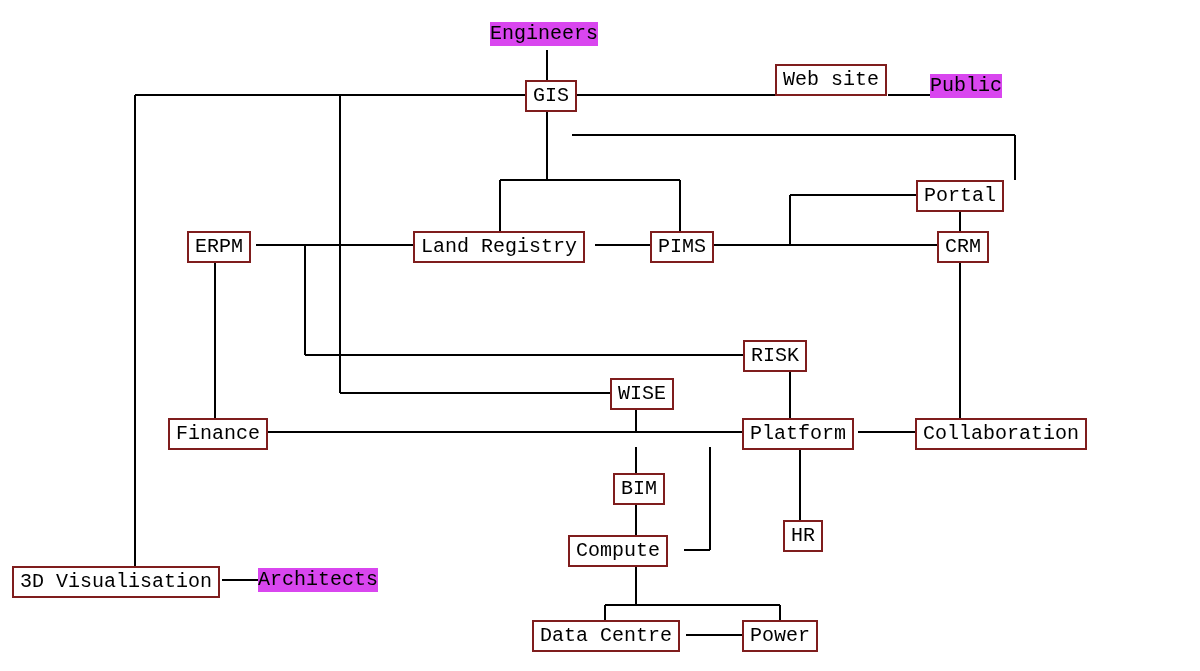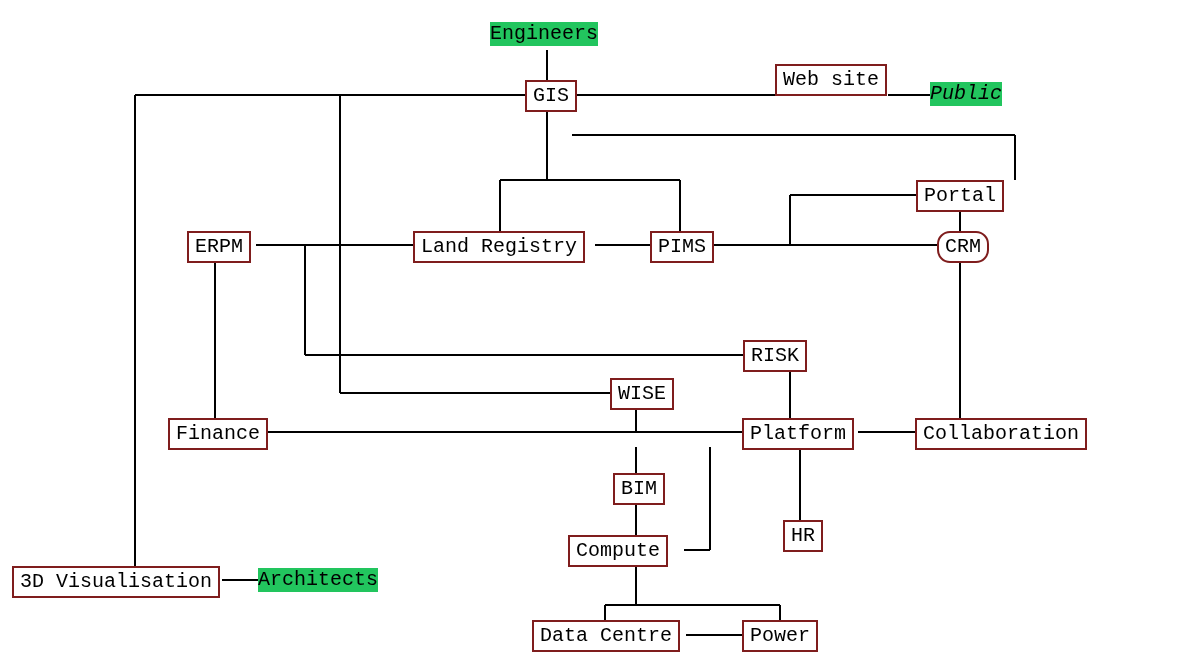--- a/index.html
+++ b/index.html
@@ -17,21 +17,21 @@
     position: absolute;
     border: 2px solid #7f1d1d;
     background: #fff;
     padding: 2px 6px;
     white-space: nowrap;
     line-height: 24px;
     box-sizing: border-box;
   }
   .label {
     position: absolute;
-    background: #22c55e;
+    background: #d946ef;
     white-space: nowrap;
     line-height: 24px;
   }
   svg.edges {
     position: absolute;
     left: 0; top: 0;
     width: 1200px;
     height: 671px;
     pointer-events: none;
   }
@@ -105,30 +105,30 @@
   <line x1="605" y1="605" x2="780" y2="605"></line>
   <line x1="605" y1="605" x2="605" y2="620"></line>
   <line x1="780" y1="605" x2="780" y2="620"></line>
 
   <line x1="222" y1="580" x2="258" y2="580"></line>
 
   <line x1="686" y1="635" x2="742" y2="635"></line>
 </svg>
 
 <div class="label" style="left:490px; top:22px;">Engineers</div>
-<div class="label" style="left:930px; top:82px;font-style:italic;">Public</div>
+<div class="label" style="left:930px; top:74px;">Public</div>
 <div class="label" style="left:258px; top:568px;">Architects</div>
 
 <div class="node" style="left:525px; top:80px;">GIS</div>
 <div class="node" style="left:775px; top:64px;">Web site</div>
 <div class="node" style="left:916px; top:180px;">Portal</div>
 <div class="node" style="left:187px; top:231px;">ERPM</div>
 <div class="node" style="left:413px; top:231px;">Land Registry</div>
 <div class="node" style="left:650px; top:231px;">PIMS</div>
-<div class="node" style="left:937px; top:231px;border-radius:13px;">CRM</div>
+<div class="node" style="left:937px; top:231px;">CRM</div>
 <div class="node" style="left:743px; top:340px;">RISK</div>
 <div class="node" style="left:610px; top:378px;">WISE</div>
 <div class="node" style="left:168px; top:418px;">Finance</div>
 <div class="node" style="left:742px; top:418px;">Platform</div>
 <div class="node" style="left:915px; top:418px;">Collaboration</div>
 <div class="node" style="left:613px; top:473px;">BIM</div>
 <div class="node" style="left:783px; top:520px;">HR</div>
 <div class="node" style="left:568px; top:535px;">Compute</div>
 <div class="node" style="left:12px; top:566px;">3D Visualisation</div>
 <div class="node" style="left:532px; top:620px;">Data Centre</div>

